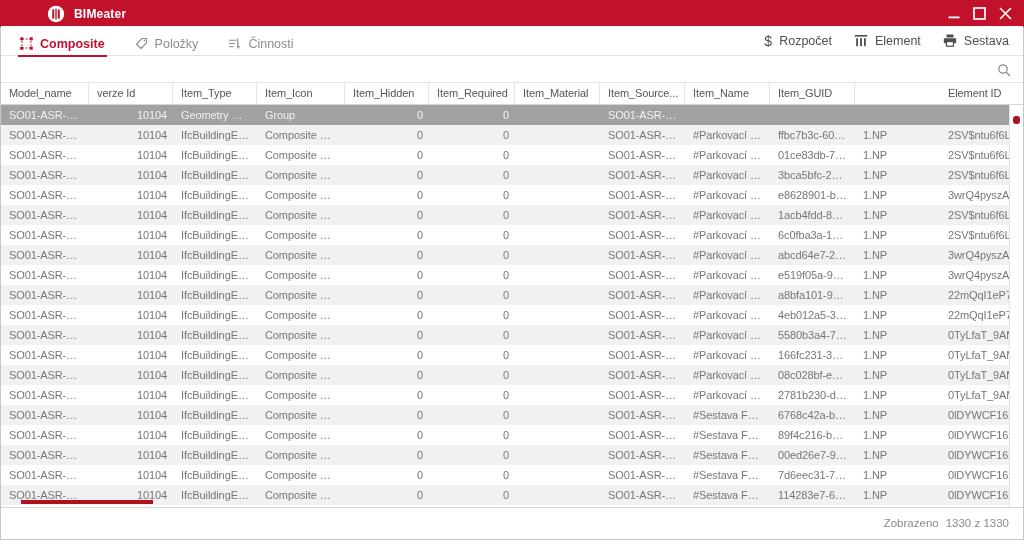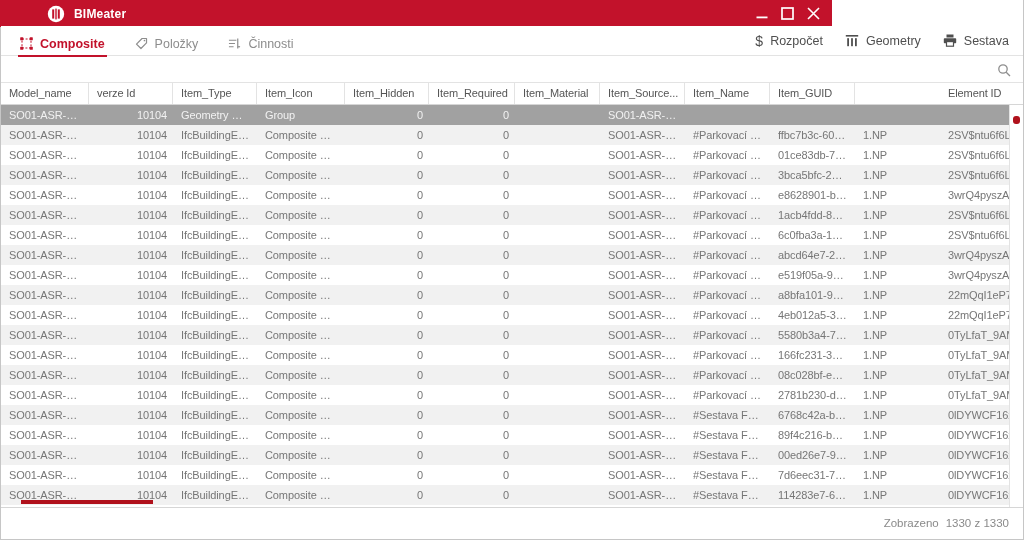--- a/index.html
+++ b/index.html
@@ -7,21 +7,21 @@
     --selected-bg:#a1a1a1;
     --alt-row:#f1f1f1;
     --border:#e3e3e3;
     --scroll-thumb:#b0111c;
   }
   *{margin:0;padding:0;box-sizing:border-box;}
   html,body{width:1024px;height:545px;background:#fff;font-family:"Liberation Sans",sans-serif;overflow:hidden;}
   .app{position:absolute;left:0;top:0;width:1024px;height:540px;border:1px solid #c6c6c6;border-top:none;background:#fff;}
 
   
-  .titlebar{position:absolute;left:-1px;top:0;width:832px;height:27px;background:var(--accent);display:flex;align-items:center;}
+  .titlebar{position:absolute;left:-1px;top:0;width:1024px;height:27px;background:var(--accent);display:flex;align-items:center;}
   .logo{margin-left:47px;display:flex;align-items:center;}
   .title{color:#fff;font-size:12px;font-weight:bold;margin-left:9px;letter-spacing:.2px;}
   .wincontrols{margin-left:auto;display:flex;align-items:center;gap:9px;padding-right:10px;}
   .winbtn{width:17px;height:17px;display:flex;align-items:center;justify-content:center;cursor:pointer;}
 
   
   .tabbar{position:absolute;left:0;top:26px;width:1022px;height:30px;background:#fff;border-bottom:1px solid var(--border);display:flex;align-items:center;}
   .tabs{display:flex;align-items:center;gap:26px;padding-left:17px;}
   .tab{display:inline-flex;align-items:center;gap:7px;font-size:12.5px;color:#8d8d8d;padding:5px 2px 4px 2px;border-bottom:2px solid transparent;cursor:pointer;margin-bottom:-7px;}
   .tab.active{color:var(--accent);font-weight:bold;border-bottom-color:var(--accent);}
@@ -131,21 +131,21 @@
       </div>
       <div class="toolbtn">
         <span>
           <svg width="14" height="13" viewBox="0 0 14 13">
             <rect x="0.8" y="1" width="12.4" height="1.6" fill="#4f4f4f"></rect>
             <rect x="2.2" y="4.2" width="1.8" height="8" fill="#4f4f4f"></rect>
             <rect x="6.1" y="4.2" width="1.8" height="8" fill="#4f4f4f"></rect>
             <rect x="10" y="4.2" width="1.8" height="8" fill="#4f4f4f"></rect>
           </svg>
         </span>
-        <span>Geometry</span>
+        <span>Element</span>
       </div>
       <div class="toolbtn">
         <span>
           <svg width="14" height="13" viewBox="0 0 14 13">
             <rect x="3.5" y="0.5" width="7" height="3" fill="#4f4f4f"></rect>
             <rect x="0.8" y="4.2" width="12.4" height="5" rx="0.8" fill="#4f4f4f"></rect>
             <rect x="3.5" y="7.6" width="7" height="4.6" fill="#fff" stroke="#4f4f4f" stroke-width="1.2"></rect>
           </svg>
         </span>
         <span>Sestava</span>

